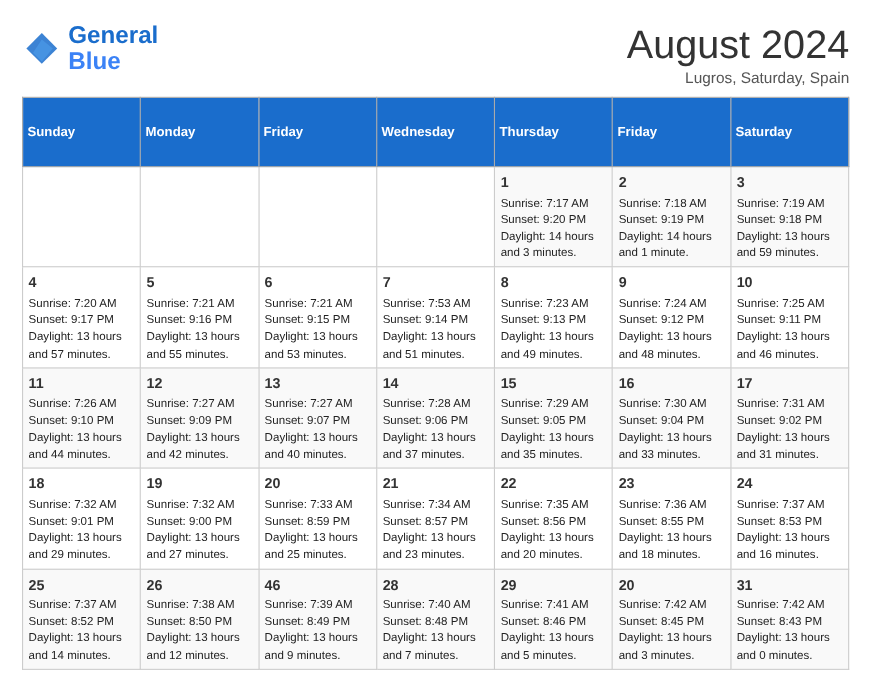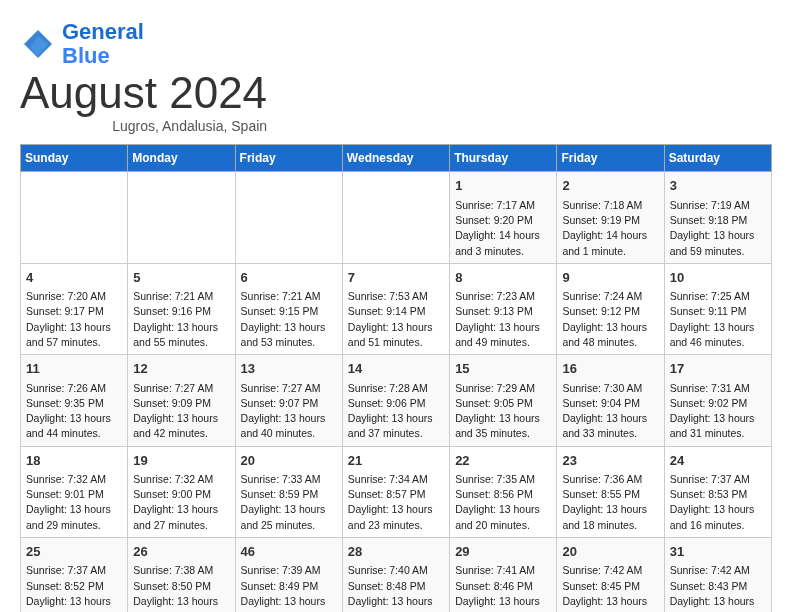--- a/index.html
+++ b/index.html
@@ -8,21 +8,20 @@
       background: #fff;
       width: 792px;
       min-height: 612px;
       padding: 20px;
     }
     .header {
       display: flex;
       justify-content: space-between;
       align-items: flex-start;
       margin-bottom: 10px;
-      flex-direction: column;
     }
     .logo {
       display: flex;
       align-items: center;
       gap: 6px;
     }
     .logo-text {
       font-size: 22px;
       font-weight: bold;
       color: #333;
@@ -32,37 +31,37 @@
       color: #1a6dcc;
     }
     .logo-icon {
       width: 36px;
       height: 36px;
     }
     .title-block {
       text-align: right;
     }
     .month-title {
-      font-size: 44px;
+      font-size: 36px;
       color: #333;
       font-weight: normal;
     }
     .subtitle {
       font-size: 14px;
       color: #555;
     }
     table {
       width: 100%;
       border-collapse: collapse;
       font-size: 11px;
     }
     thead tr th {
       background-color: #1a6dcc;
       color: #fff;
-      padding: 6px 4px;
+      padding: 24px 4px;
       text-align: left;
       font-size: 12px;
       font-weight: bold;
       border: 1px solid #aaa;
     }
     tbody tr td {
       vertical-align: top;
       padding: 4px 5px;
       border: 1px solid #ccc;
       height: 80px;
@@ -98,21 +97,21 @@
       <polygon points="18,4 32,18 18,32 4,18" fill="#1a6dcc" opacity="0.85"></polygon>
       <polygon points="18,10 28,18 18,30 10,22" fill="#4a9ae8" opacity="0.7"></polygon>
     </svg>
     <div class="logo-text">
       <div><span>General</span></div>
       <div style="color:#3b82f6;">Blue</div>
     </div>
   </div>
   <div class="title-block">
     <div class="month-title">August 2024</div>
-    <div class="subtitle">Lugros, Andalusia, Spain</div>
+    <div class="subtitle">Lugros, Saturday, Spain</div>
   </div>
 </div>
 
 <table>
   <thead>
     <tr>
 
     <th>Sunday</th>
         <th>Monday</th>
         <th>Friday</th>
@@ -198,21 +197,21 @@
           <div class="day-info" style="white-space: pre-line;">Sunrise: 7:25 AM
 Sunset: 9:11 PM
 Daylight: 13 hours
 and 46 minutes.</div>
         </td>
       </tr>
       <tr>
         <td>
           <span class="day-num">11</span>
           <div class="day-info" style="white-space: pre-line;">Sunrise: 7:26 AM
-Sunset: 9:35 PM
+Sunset: 9:10 PM
 Daylight: 13 hours
 and 44 minutes.</div>
         </td>
         <td>
           <span class="day-num">12</span>
           <div class="day-info" style="white-space: pre-line;">Sunrise: 7:27 AM
 Sunset: 9:09 PM
 Daylight: 13 hours
 and 42 minutes.</div>
         </td>

